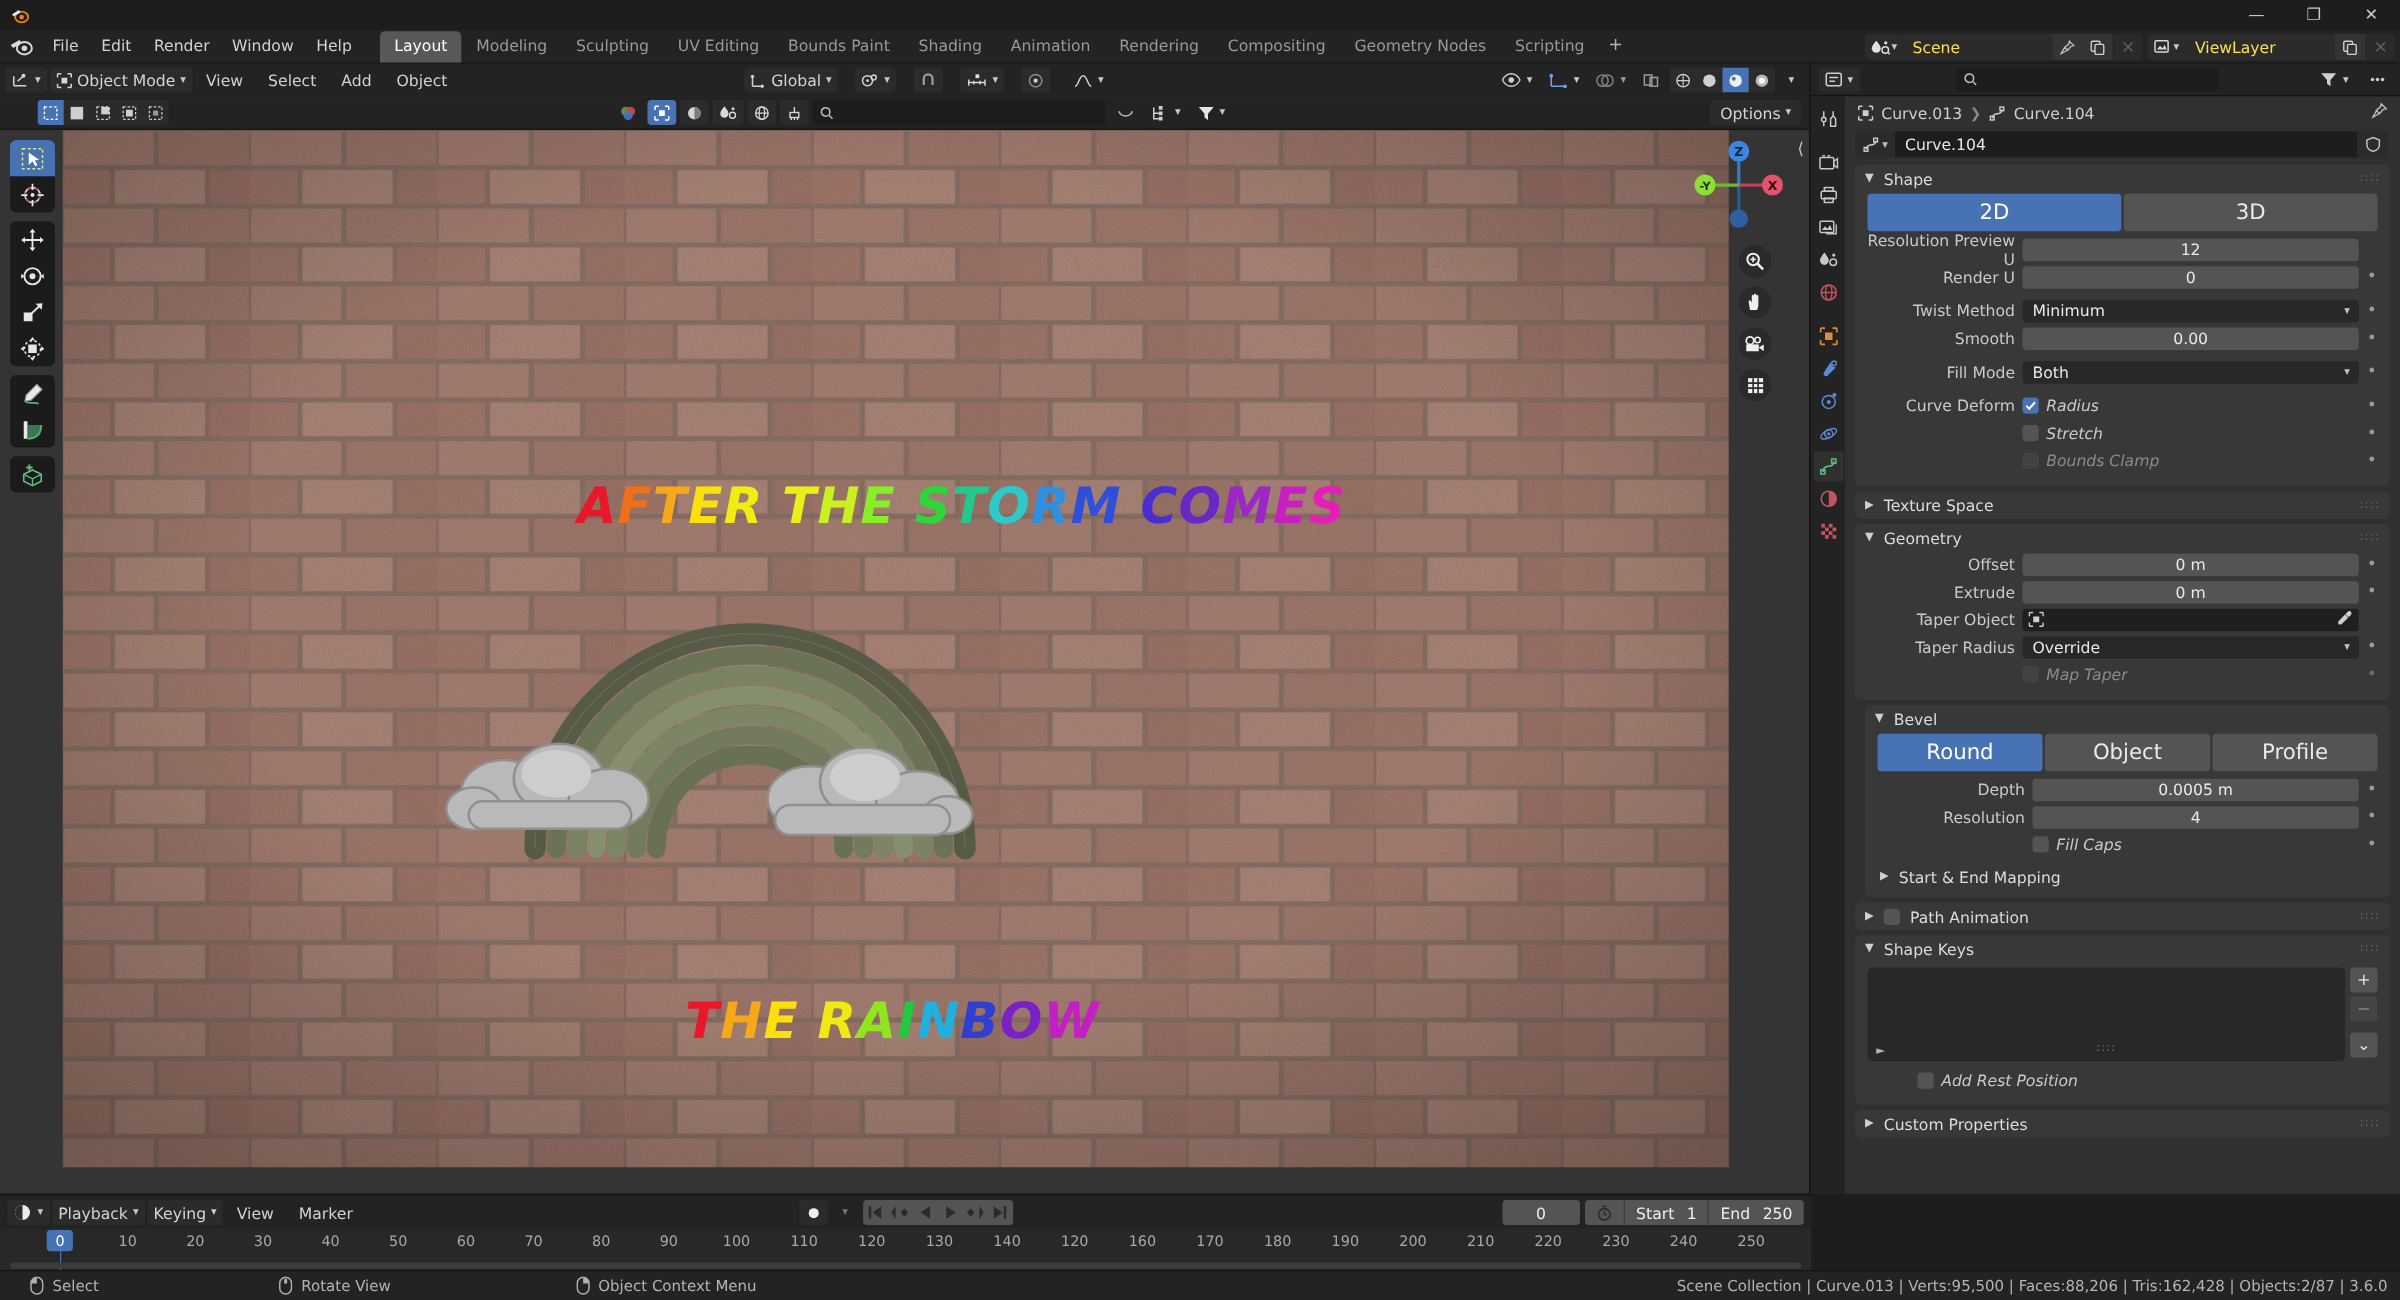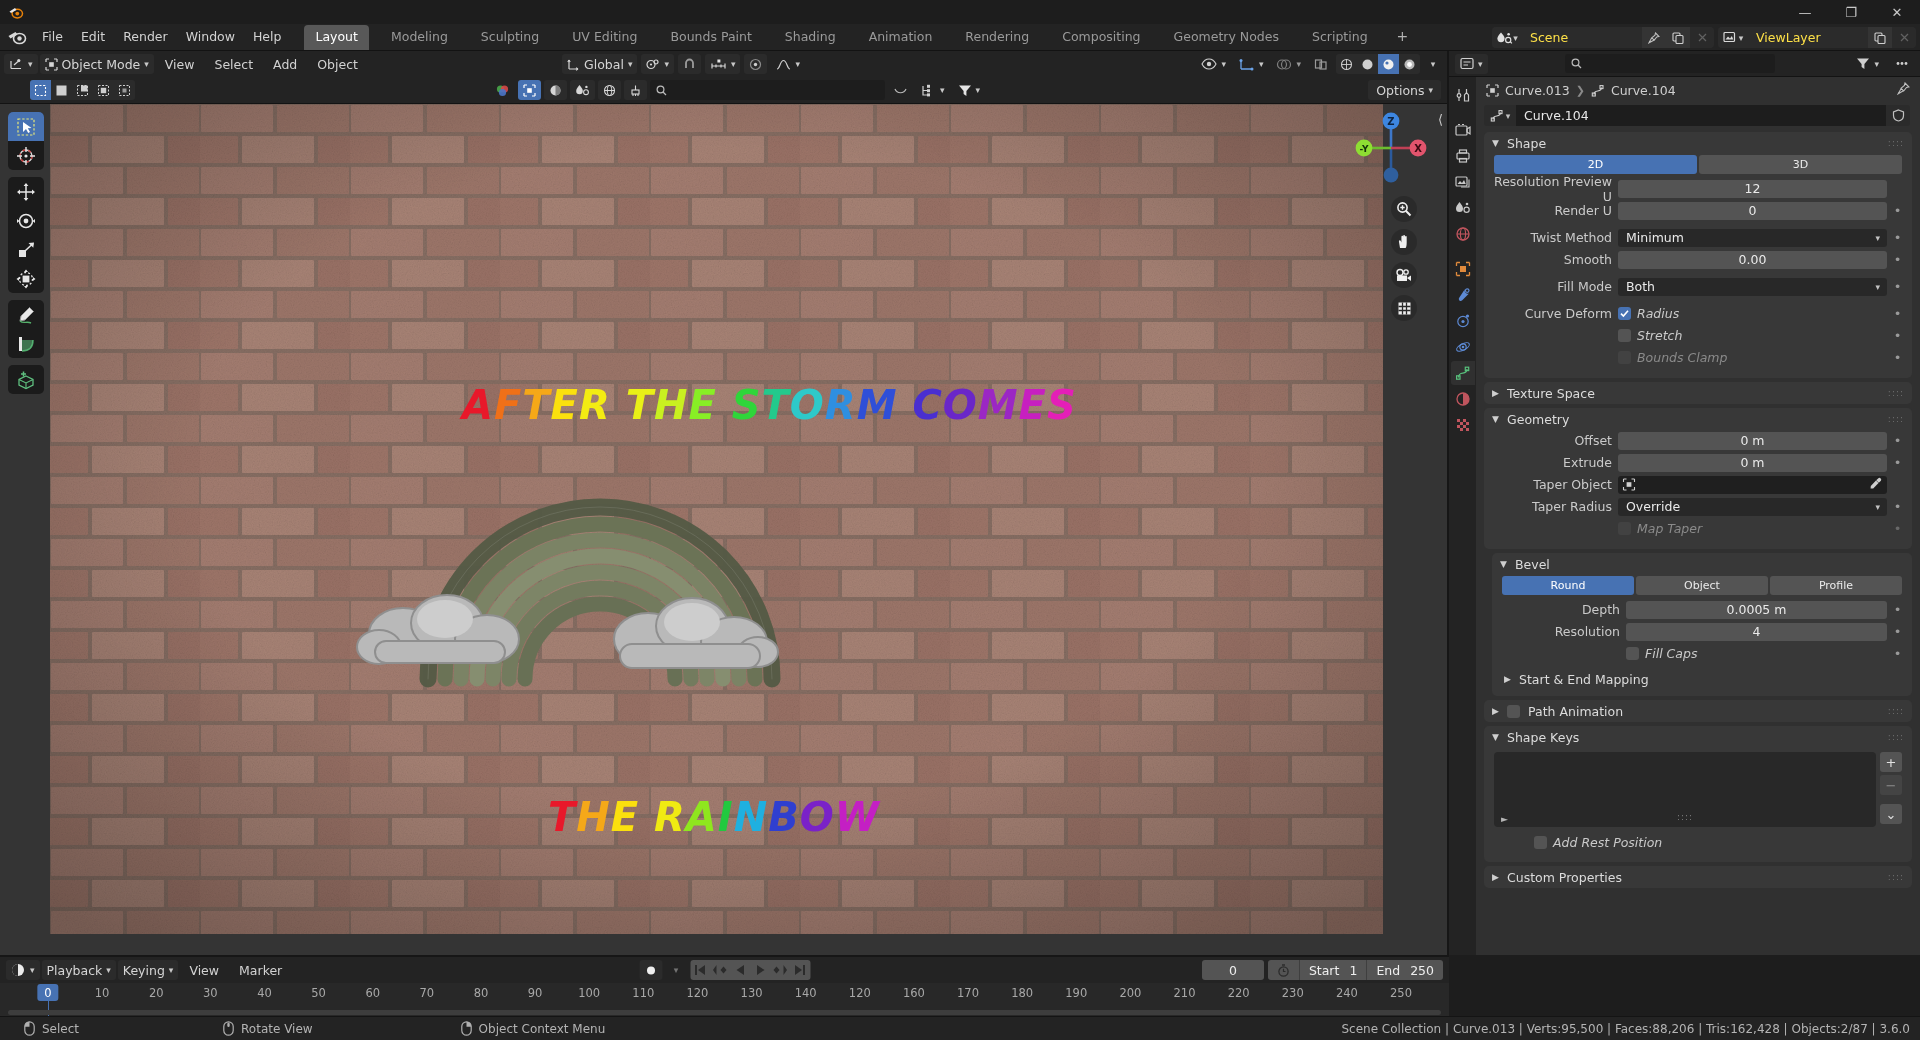--- a/index.html
+++ b/index.html
@@ -16,21 +16,21 @@
   .titlebar{height:24px;background:#1d1d1d;display:flex;align-items:center;position:relative;}
   .titlebar .bl-logo{margin-left:8px;width:16px;height:16px;display:flex;align-items:center;justify-content:center;}
   .titlebar .title{margin-left:8px;font-size:12.5px;color:#d2d2d2;white-space:nowrap;}
   .win-btns{position:absolute;right:0;top:0;height:24px;display:flex;align-items:center;}
   .win-btn{width:46px;height:24px;display:flex;align-items:center;justify-content:center;color:#c8c8c8;font-size:13px;}
 
   
   .menubar{height:27px;background:#232323;display:flex;align-items:center;position:relative;border-bottom:1px solid #131313;}
   .menubar .bicon{margin-left:7px;margin-right:6px;width:20px;height:20px;display:flex;align-items:center;justify-content:center;}
   .menu-item{padding:3px 9px;font-size:12.5px;color:#d2d2d2;border-radius:3px;line-height:16px;}
-  .wstabs{display:flex;align-items:flex-start;margin-left:14px;gap:11px;}
+  .wstabs{display:flex;align-items:flex-start;margin-left:14px;gap:1px;}
   .wstab{padding:4px 11px 5px;font-size:12.5px;color:#9a9a9a;border-radius:4px 4px 0 0;line-height:16px;white-space:nowrap;}
   .wstab.active{background:#585858;color:#ffffff;}
   .wstab.plus{color:#b4b4b4;font-size:14px;padding:3px 7px;}
   .topright{position:absolute;right:4px;top:2px;height:23px;display:flex;align-items:center;gap:4px;}
   .idblock{display:flex;align-items:center;height:21px;background:#2b2b2b;border-radius:4px;overflow:hidden;}
   .idicon{width:30px;height:21px;display:flex;align-items:center;justify-content:center;background:#2b2b2b;}
   .idname{min-width:120px;height:21px;background:#2b2b2b;display:flex;align-items:center;padding:0 8px;font-size:12.5px;color:#fde047;}
   .idbtn{width:24px;height:21px;display:flex;align-items:center;justify-content:center;background:#343434;}
   .idbtn.dim{opacity:.4;background:#2b2b2b;}
 
@@ -94,21 +94,21 @@
   .panel-body{padding:1px 10px 2px 10px;}
 
   .row{display:flex;align-items:center;height:19px;margin-bottom:3px;gap:6px;}
   .rlabel{width:118px;text-align:right;font-size:12.5px;color:#cacaca;flex:none;}
   .field{flex:1;height:18px;background:#545454;border-radius:3px;display:flex;align-items:center;justify-content:center;font-size:12.5px;color:#eaeaea;}
   .field.dark{background:#282828;justify-content:flex-start;padding-left:8px;position:relative;}
   .field.dark .chev{position:absolute;right:7px;color:#c3c3c3;font-size:9px;}
   .field.obj{background:#1f1f1f;justify-content:flex-start;padding-left:4px;gap:6px;position:relative;}
   .dot{width:9px;flex:none;display:flex;align-items:center;justify-content:center;color:#9a9a9a;font-size:13px;line-height:1;}
   .toggle2{display:flex;gap:2px;margin-bottom:5px;}
-  .tg{flex:1;height:19px;background:#545454;border-radius:3px;display:flex;align-items:center;justify-content:center;font-size:11px;color:#eaeaea;}
+  .tg{flex:1;height:30px;background:#545454;border-radius:3px;display:flex;align-items:center;justify-content:center;font-size:17px;color:#eaeaea;}
   .tg.on{background:#4772b3;color:#fff;}
   .cbrow{display:flex;align-items:center;height:19px;gap:6px;margin-bottom:2px;}
   .cbox{width:13px;height:13px;border-radius:3px;background:#545454;display:flex;align-items:center;justify-content:center;flex:none;}
   .cbox.on{background:#4772b3;}
   .cblabel{font-size:12.5px;color:#cacaca;font-style:italic;}
   .cblabel.dim{color:#8a8a8a;}
   .cbox.dim{background:#4a4a4a;opacity:.55;}
 
   .listbox{height:75px;background:#282828;border-radius:4px;margin:3px 0 0 0;position:relative;}
   .listfoot{position:absolute;bottom:3px;left:0;right:0;height:14px;display:flex;align-items:center;justify-content:center;color:#7a7a7a;font-size:9px;letter-spacing:1px;}
@@ -263,21 +263,21 @@
             <rect x="4.2" y="4.2" width="4.6" height="4.6" fill="#d6d6d6"></rect>
           </svg>
           <span>Object Mode</span>
           <span style="color:#c8c8c8;font-size:9px;">▾</span>
         </div>
         <div class="hlabel">View</div>
         <div class="hlabel">Select</div>
         <div class="hlabel">Add</div>
         <div class="hlabel">Object</div>
 
-        <div style="position:absolute;left:562px;display:flex;align-items:center;gap:4px;">
+        <div style="position:absolute;left:595px;display:flex;align-items:center;gap:14px;">
           <div class="hbtn">
             <svg width="13" height="13" viewBox="0 0 13 13">
                 <path d="M2 11 L2 2 M2 11 L11 11" stroke="#d6d6d6" stroke-width="1.2"></path>
                 <path d="M2 2 l-1.2 2 M2 2 l1.2 2 M11 11 l-2 -1.2 M11 11 l-2 1.2" stroke="#d6d6d6" stroke-width="1.1" fill="none"></path>
               </svg>
             <span>Global</span>
             <span style="color:#c8c8c8;font-size:9px;">▾</span>
           </div>
           <div class="hbtn">
             <svg width="14" height="13" viewBox="0 0 14 13">

